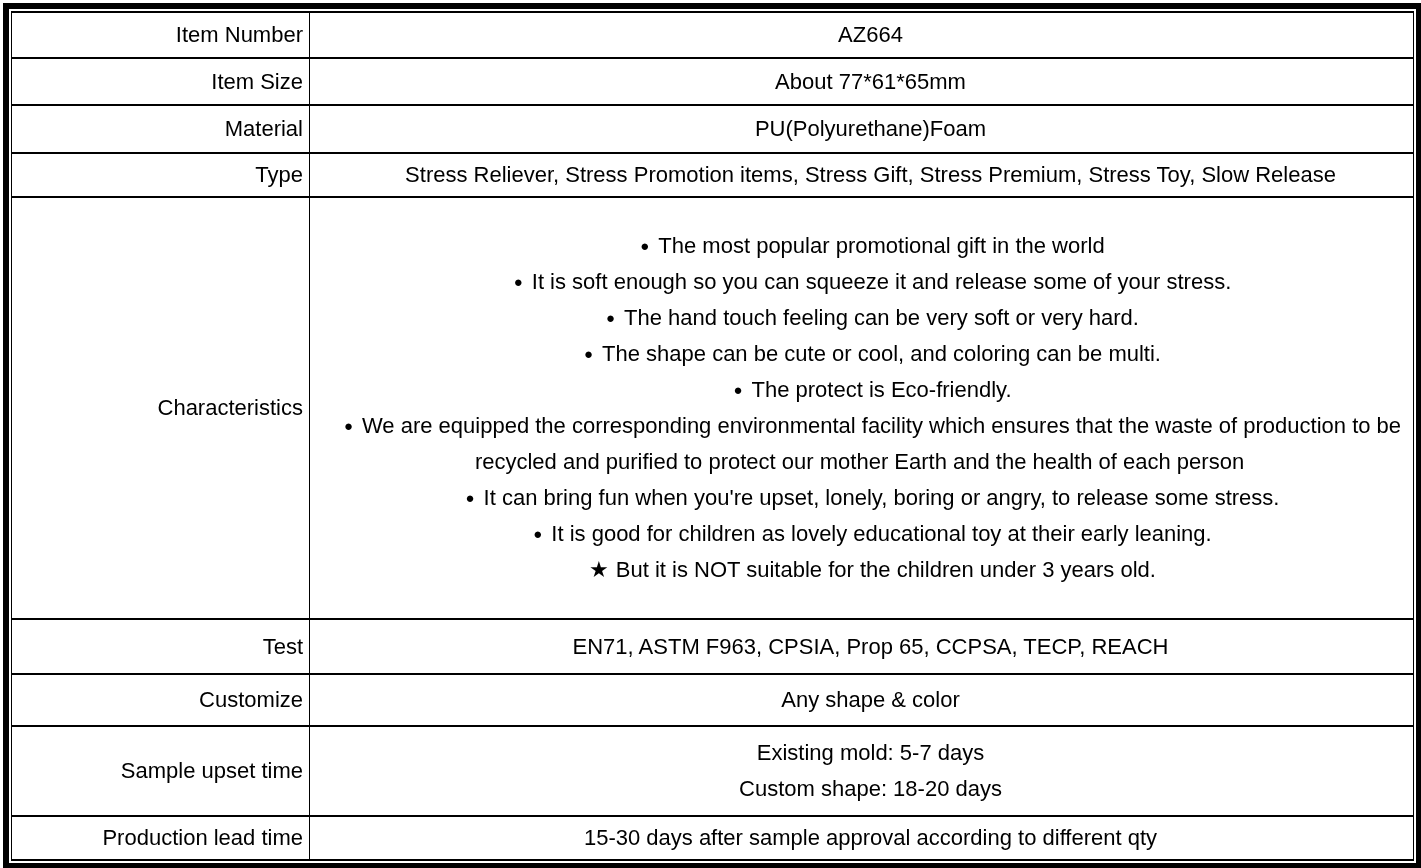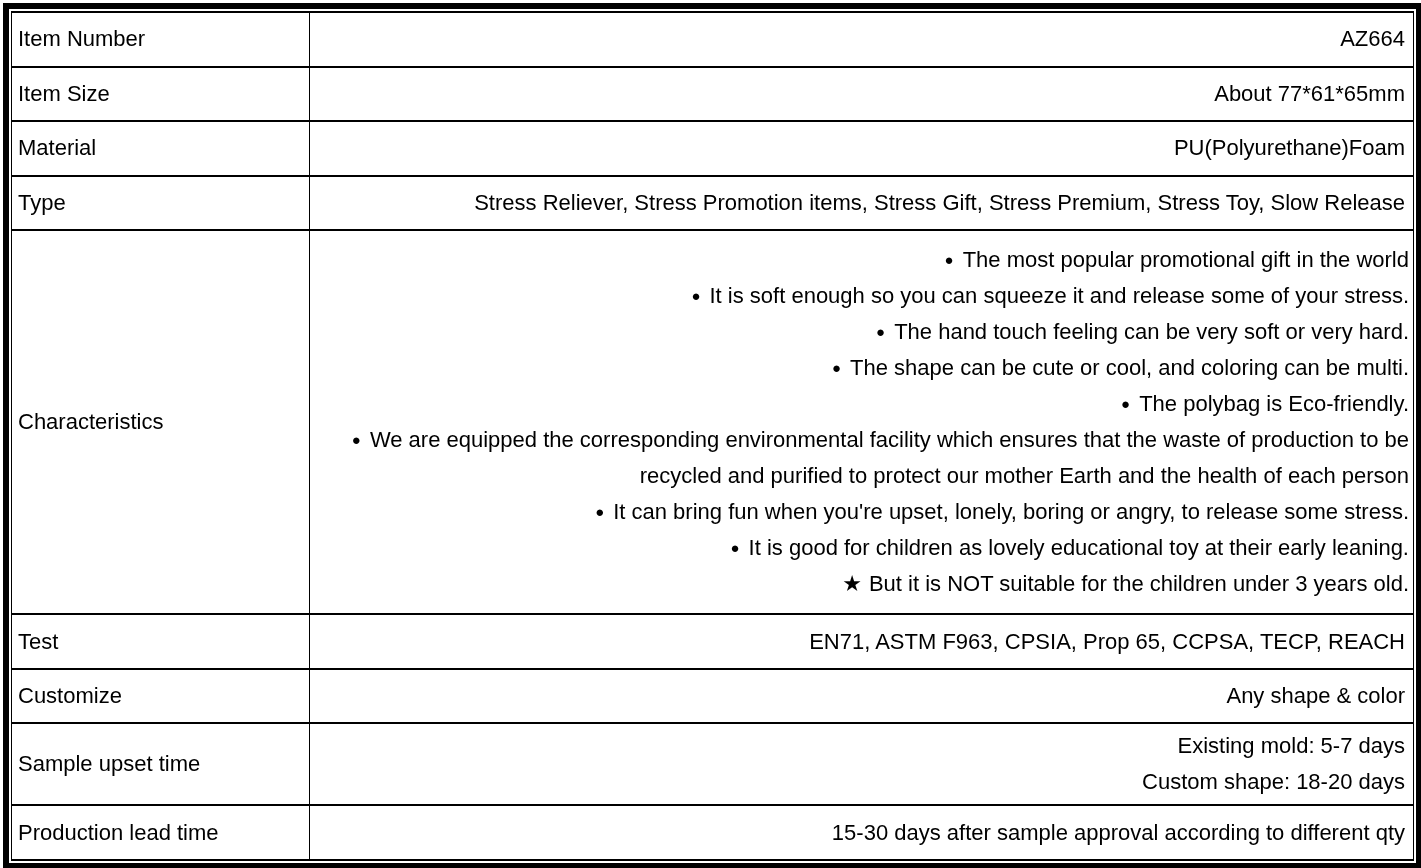--- a/index.html
+++ b/index.html
@@ -34,25 +34,25 @@
   table.spec td {
     border-top: 2px solid #000000;
     border-bottom: 2px solid #000000;
     border-left: 1px solid #000000;
     border-right: 1px solid #000000;
     vertical-align: middle;
     overflow: hidden;
   }
   td.lbl {
     width: 285px;
-    text-align: left;
-    padding: 12px 6px;
+    text-align: right;
+    padding: 0 6px;
   }
   td.val {
-    text-align: right;
+    text-align: center;
     padding: 0 8px 0 26px;
   }
   
   tr.r1  { height: 40px; }
   tr.r2  { height: 41px; }
   tr.r3  { height: 41px; }
   tr.r4  { height: 41px; }
   tr.r5  { height: 38px; }
   tr.r6  { height: 365px; }
   tr.r7  { height: 48px; }
@@ -122,21 +122,21 @@
         <td class="val">Stress Reliever, Stress Promotion items, Stress Gift, Stress Premium, Stress Toy, Slow Release</td>
       </tr>
 
       <tr class="r6">
         <td class="lbl">Characteristics</td>
         <td class="val char-val">
           <p><span class="marker">●</span><span>The most popular promotional gift in the world</span></p>
           <p><span class="marker">●</span><span>It is soft enough so you can squeeze it and release some of your stress.</span></p>
           <p><span class="marker">●</span><span>The hand touch feeling can be very soft or very hard.</span></p>
           <p><span class="marker">●</span><span>The shape can be cute or cool, and coloring can be multi.</span></p>
-          <p><span class="marker">●</span><span>The polybag is Eco-friendly.</span></p>
+          <p><span class="marker">●</span><span>The protect is Eco-friendly.</span></p>
           <p><span class="marker">●</span><span>We are equipped the corresponding environmental facility which ensures that the waste of production to be recycled and purified to protect our mother Earth and the health of each person</span></p>
           <p><span class="marker">●</span><span>It can bring fun when you're upset, lonely, boring or angry, to release some stress.</span></p>
           <p><span class="marker">●</span><span>It is good for children as lovely educational toy at their early leaning.</span></p>
           <p class="star-line"><span class="marker">★</span><span>But it is NOT suitable for the children under 3 years old.</span></p>
         </td>
       </tr>
 
       <tr class="r7">
         <td class="lbl">Test</td>
         <td class="val">EN71, ASTM F963, CPSIA, Prop 65, CCPSA, TECP, REACH</td>

